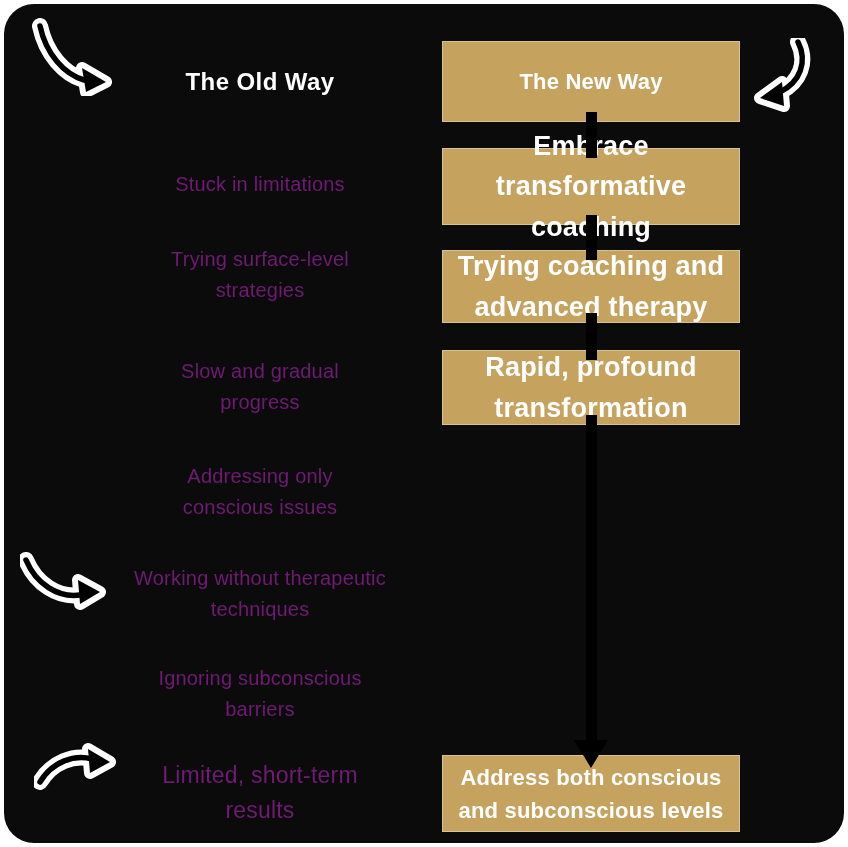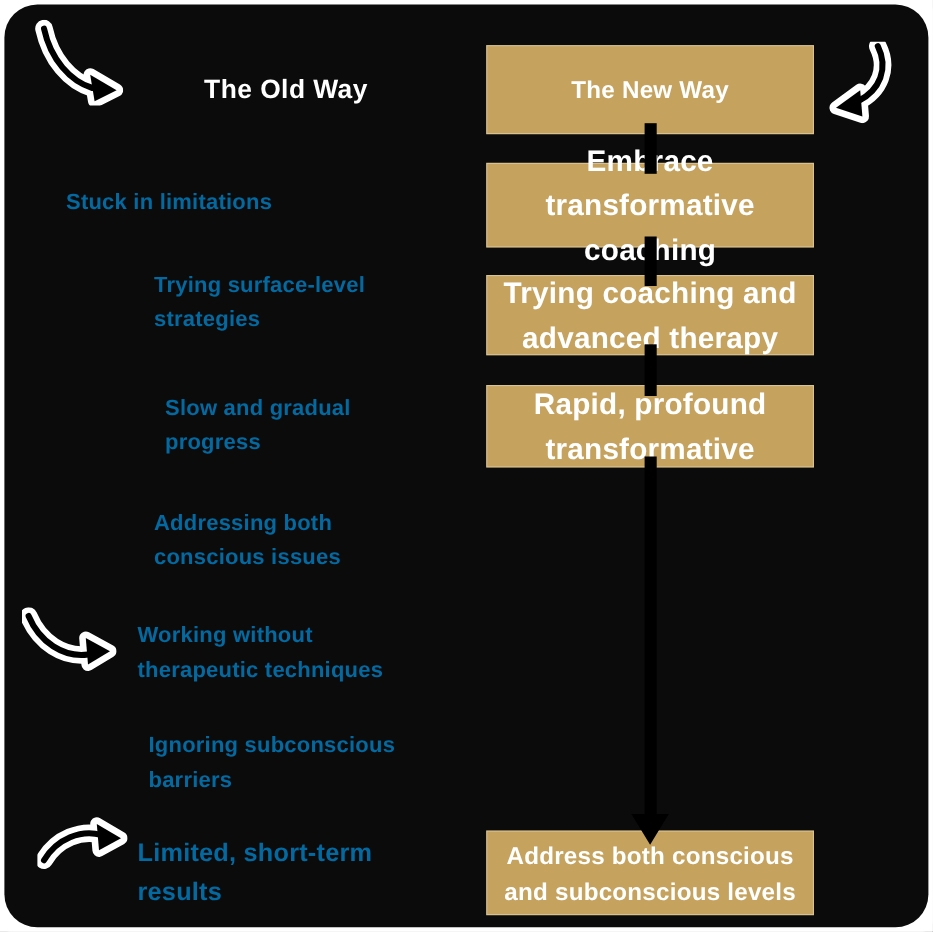--- a/index.html
+++ b/index.html
@@ -11,21 +11,21 @@
   .panel{
     position:absolute;left:4px;top:4px;right:4px;bottom:4px;
     background:#0b0b0b;border-radius:30px;
   }
   
   .old-title{
     position:absolute;left:60px;top:68px;width:400px;text-align:center;
     color:#ffffff;font-weight:bold;font-size:24px;letter-spacing:.4px;
   }
   .old-item{
-    position:absolute;text-align:left;color:#0369a1;font-weight:bold;
+    position:absolute;text-align:center;color:#701a75;font-weight:normal;
     font-size:20px;line-height:1.55;letter-spacing:.2px;
   }
   .li1{left:60px;top:169px;width:400px;}
   .li2{left:140px;top:244px;width:240px;}
   .li3{left:150px;top:356px;width:220px;}
   .li4{left:140px;top:461px;width:240px;}
   .li5{left:125px;top:563px;width:270px;}
   .li6{left:135px;top:663px;width:250px;}
   .li7{left:125px;top:758px;width:270px;font-size:23px;line-height:1.5;}
   
@@ -62,29 +62,29 @@
 <body>
 
 <div class="canvas">
 
   <div class="panel"></div>
 
   <div class="old-title">The Old Way</div>
   <div class="old-item li1">Stuck in limitations</div>
   <div class="old-item li2">Trying surface-level strategies</div>
   <div class="old-item li3">Slow and gradual progress</div>
-  <div class="old-item li4">Addressing both conscious issues</div>
+  <div class="old-item li4">Addressing only conscious issues</div>
   <div class="old-item li5">Working without therapeutic techniques</div>
   <div class="old-item li6">Ignoring subconscious barriers</div>
   <div class="old-item li7">Limited, short-term results</div>
 
   <div class="box b0">The New Way</div>
   <div class="box b1">Embrace transformative coaching</div>
   <div class="box b2">Trying coaching and advanced therapy</div>
-  <div class="box b3">Rapid, profound transformative</div>
+  <div class="box b3">Rapid, profound transformation</div>
   <div class="box b4">Address both conscious and subconscious levels</div>
 
   <div class="connector c1"></div>
   <div class="connector c2"></div>
   <div class="connector c3"></div>
   <div class="connector c4"></div>
   <div class="arrowhead-down"></div>
 
   <svg class="deco" style="left:28px;top:18px;" width="84" height="78" viewBox="0 0 84 78">
     <path class="halo" d="M12,8 C18,36 36,56 56,62"></path>

